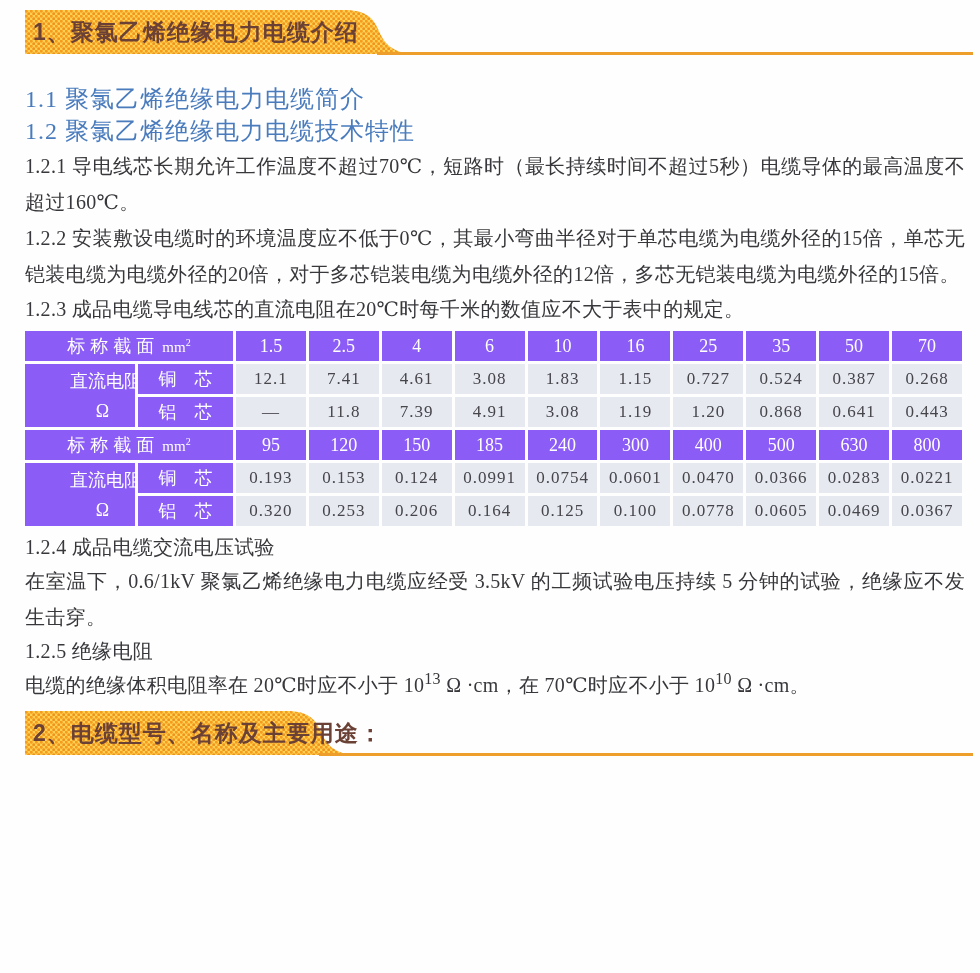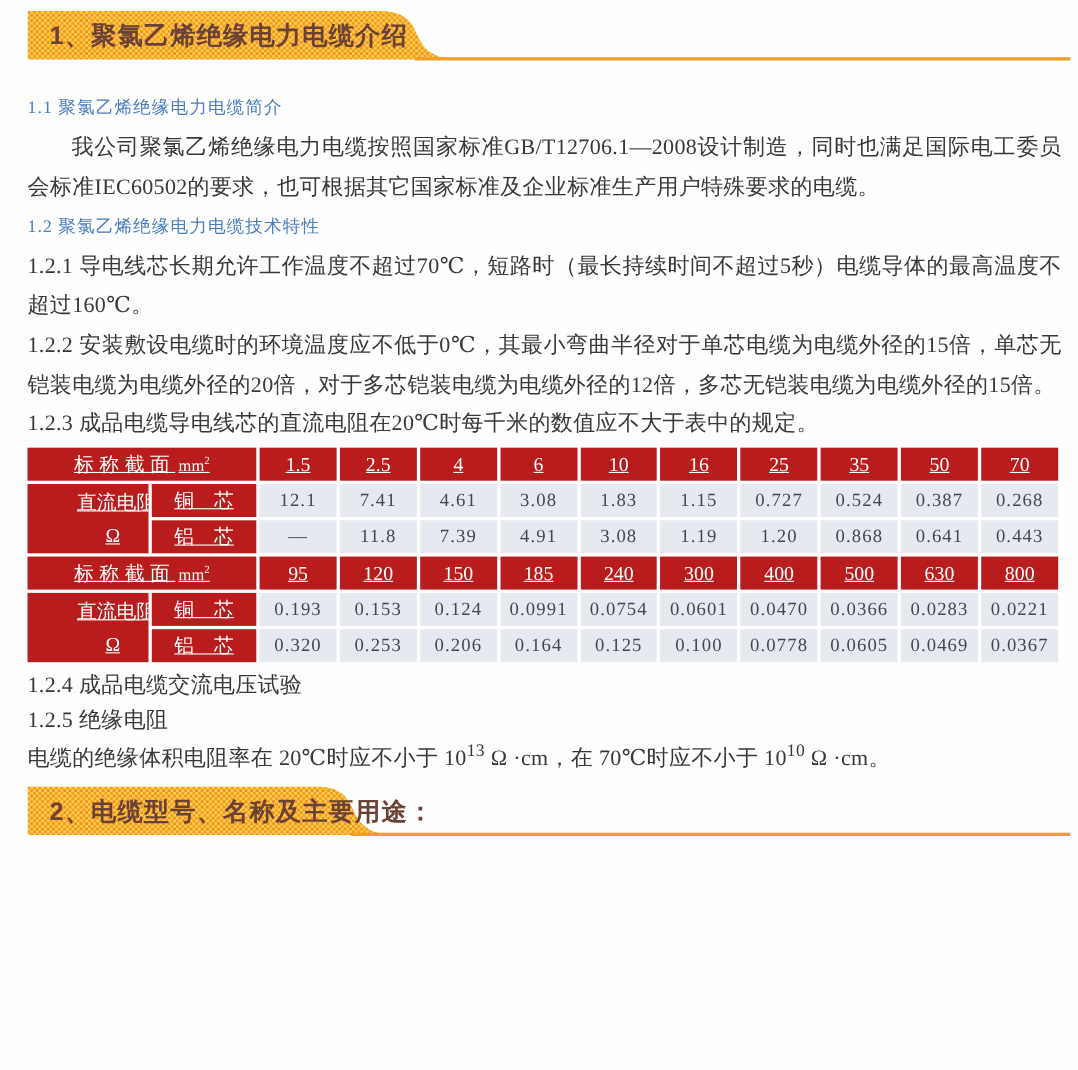--- a/index.html
+++ b/index.html
@@ -10,29 +10,29 @@
     padding:10px 15px 0 25px;
     overflow:hidden;
     background:#fefefe;
     font-family:"Liberation Serif","DejaVu Serif",serif;
     color:#38383c;
   }
   
   .banner { position:relative; height:46px; margin-right:-15px; }
   .banner svg { position:absolute; left:0; top:0; display:block; }
   .banner-text {
-    position:absolute; left:20px; top:0; height:44px; line-height:44px;
+    position:absolute; left:8px; top:0; height:44px; line-height:44px;
     font-size:23px; font-weight:bold; color:#6b4136;
     font-family:"Liberation Sans","DejaVu Sans",sans-serif;
     letter-spacing:1px; white-space:nowrap;
   }
   
   .blue-head {
     margin:30px 0 4px 0;
-    font-size:16px; font-weight:normal; color:#4a7cbd;
+    font-size:24px; font-weight:normal; color:#4a7cbd;
     line-height:26px; letter-spacing:1px;
   }
   .blue-head.second { margin-top:6px; margin-bottom:4px; }
   p.body {
     margin:0; font-size:20px; line-height:36px;
     text-align:justify; letter-spacing:0.3px;
   }
   p.p1 { line-height:40px; margin-top:2px; }
   p.p2 { margin-top:2px; }
   .indent { text-indent:2em; }
@@ -43,21 +43,21 @@
   table.res {
     width:943px; margin:2px 0 2px -3px;
     border-collapse:separate; border-spacing:3px;
     table-layout:fixed; background:transparent;
   }
   table.res td {
     height:30px; padding:0;
     text-align:center; vertical-align:middle;
     overflow:hidden; white-space:nowrap;
   }
-  td.hd { background:#b91c1c; color:#ffffff; font-size:18px;text-decoration:underline; }
+  td.hd { background:#8b5cf6; color:#ffffff; font-size:18px; }
   td.dt { background:#e7e9f0; color:#45454b; font-size:17px; letter-spacing:1px;margin-left:12px; }
   td.lbl2 { font-size:18px; }
   td.lbl2 .lbl-line { line-height:30px;margin-left:45px; }
   .ls { letter-spacing:5px; }
   .unit { font-size:15px; letter-spacing:0; margin-left:3px; font-family:"Liberation Serif","DejaVu Serif",serif; }
   .unit sup { font-size:10px; line-height:0; }
   td.core { letter-spacing:0;margin-left:10px; }
 </style>
 </head>
 <body>
@@ -73,21 +73,20 @@
           <circle cx="3.7" cy="3.7" r="1.5" fill="#f0931c"></circle>
         </pattern>
       </defs>
       <path d="M0,0 H320 C342,0 349,9 354,21 C359,33 366,41 384,44 L0,44 Z" fill="url(#dots1)"></path>
       <rect x="352" y="42" width="596" height="3" fill="#ee9f2b"></rect>
     </svg>
     <div class="banner-text">1、聚氯乙烯绝缘电力电缆介绍</div>
   </div>
 
   <h3 class="blue-head">1.1 聚氯乙烯绝缘电力电缆简介</h3>
-  <p class="body p2 indent">我公司聚氯乙烯绝缘电力电缆按照国家标准GB/T12706.1—2008设计制造，同时也满足国际电工委员会标准IEC60502的要求，也可根据其它国家标准及企业标准生产用户特殊要求的电缆。</p>
 
   <h3 class="blue-head second">1.2 聚氯乙烯绝缘电力电缆技术特性</h3>
   <p class="body">1.2.1 导电线芯长期允许工作温度不超过70℃，短路时（最长持续时间不超过5秒）电缆导体的最高温度不超过160℃。</p>
   <p class="body">1.2.2 安装敷设电缆时的环境温度应不低于0℃，其最小弯曲半径对于单芯电缆为电缆外径的15倍，单芯无铠装电缆为电缆外径的20倍，对于多芯铠装电缆为电缆外径的12倍，多芯无铠装电缆为电缆外径的15倍。</p>
   <p class="body tbl-intro">1.2.3 成品电缆导电线芯的直流电阻在20℃时每千米的数值应不大于表中的规定。</p>
 
   <table class="res">
     <colgroup>
       <col style="width:110px">
         <col style="width:95px">
@@ -196,20 +195,21 @@
       <td class="dt">0.100</td>
       <td class="dt">0.0778</td>
       <td class="dt">0.0605</td>
       <td class="dt">0.0469</td>
       <td class="dt">0.0367</td>
     </tr>
   </tbody>
     </table>
 
   <p class="body h-line">1.2.4 成品电缆交流电压试验</p>
+  <p class="body">在室温下，0.6/1kV 聚氯乙烯绝缘电力电缆应经受 3.5kV 的工频试验电压持续 5 分钟的试验，绝缘应不发生击穿。</p>
   <p class="body h-line">1.2.5 绝缘电阻</p>
   <p class="body"><span>电缆的绝缘体积电阻率在 20℃时应不小于 10</span><sup class="pow">13</sup><span> Ω ·cm，在 70℃时应不小于 10</span><sup class="pow">10</sup><span> Ω ·cm。</span></p>
 
   <div class="banner" style="margin-top:8px;">
     <svg width="955" height="48" viewBox="0 0 955 48">
       <defs>
         <pattern id="dots2" width="5" height="5" patternUnits="userSpaceOnUse">
           <rect width="5" height="5" fill="#ffd051"></rect>
           <circle cx="1.2" cy="1.2" r="1.5" fill="#f59c1e"></circle>
           <circle cx="3.7" cy="3.7" r="1.5" fill="#f0931c"></circle>

